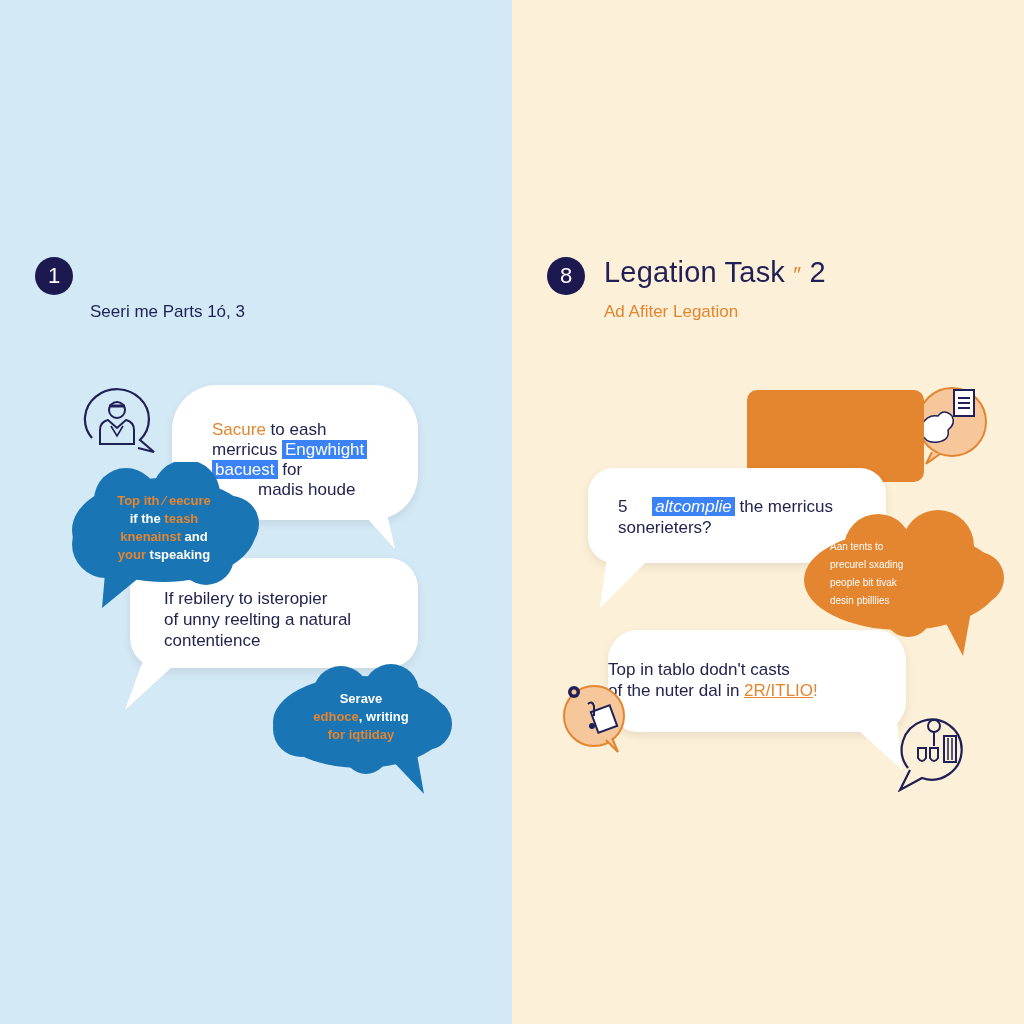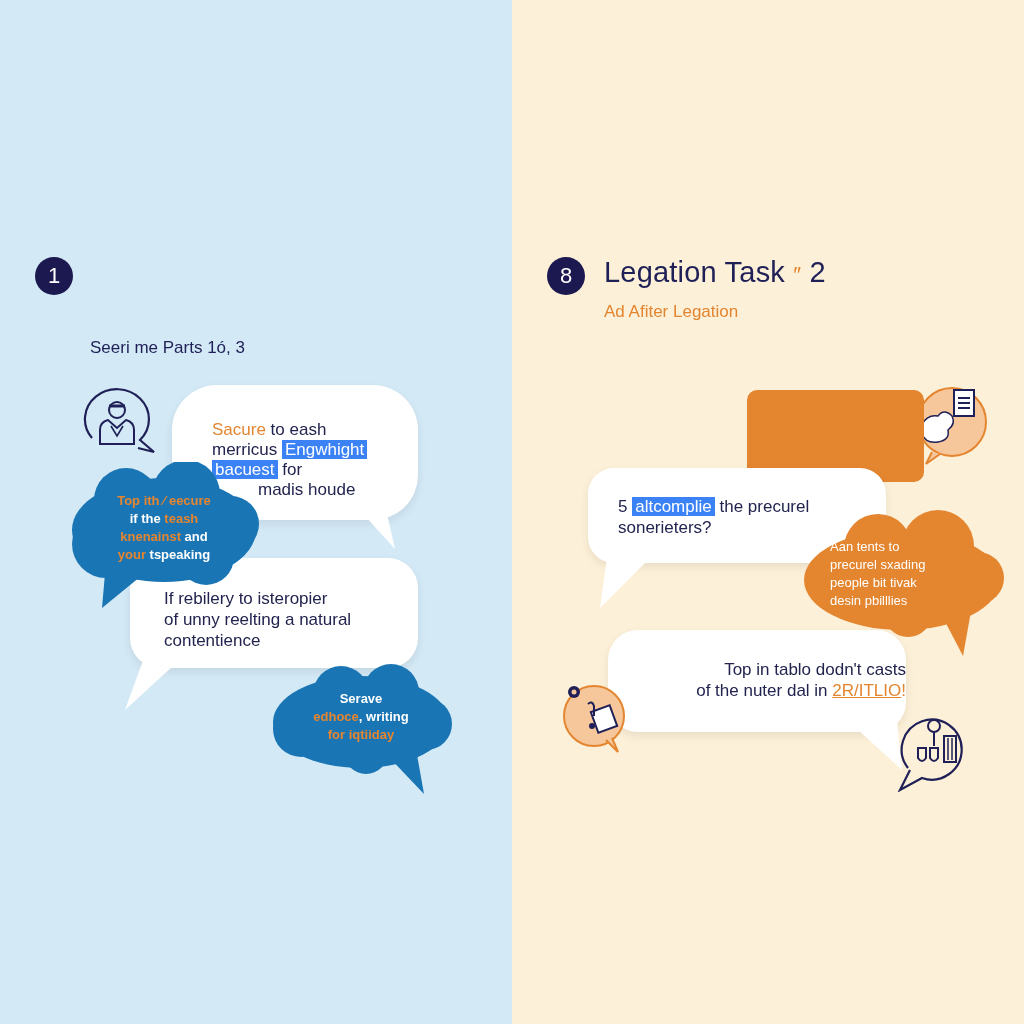--- a/index.html
+++ b/index.html
@@ -18,21 +18,21 @@
   .hl{background:#3b82f6;color:#fff;padding:0 3px;}
   .cloud-text{position:absolute;font-size:13px;line-height:18px;font-weight:bold;text-align:center;white-space:nowrap;}
   .ul{color:#e4852f;text-decoration:underline;margin-top:33px;}
 </style>
 </head>
 <body>
 
 <div class="panel left">
 
   <div class="abs badge" style="left:35px;top:257px;">1</div>
-  <div class="abs sub navy" style="left:90px;top:302px;margin-top:36px;">Seeri me Parts 1ó, 3</div>
+  <div class="abs sub navy" style="left:90px;top:302px;">Seeri me Parts 1ó, 3</div>
 
   <svg class="abs" style="left:82px;top:388px;" width="80" height="70" viewBox="0 0 80 70">
     <path d="M10 50 A32 30 0 1 1 58 52 L72 64 L56 60" fill="none" stroke="#1f2057" stroke-width="2.2"></path>
     <circle cx="35" cy="22" r="8" fill="none" stroke="#1f2057" stroke-width="2"></circle>
     <path d="M27 18 h16" stroke="#1f2057" stroke-width="3"></path>
     <path d="M18 56 v-14 q0-8 8-10 l9 8 l9-8 q8 2 8 10 v14 z" fill="none" stroke="#1f2057" stroke-width="2"></path>
     <path d="M29 38 l6 10 l6-10" fill="none" stroke="#1f2057" stroke-width="1.6"></path>
   </svg>
 
   <div class="bubble" style="left:172px;top:385px;width:246px;height:135px;border-radius:45px;"></div>
@@ -110,47 +110,47 @@
     <path d="M46 14 h12 M46 19 h12 M46 24 h12" stroke="#1f2057" stroke-width="2"></path>
   </svg>
 
   <div class="abs" style="left:235px;top:390px;width:177px;height:92px;background:#e4852f;border-radius:10px;"></div>
 
   <div class="bubble" style="left:76px;top:468px;width:298px;height:95px;border-radius:26px;"></div>
   <svg class="abs" style="left:86px;top:550px;" width="70" height="62">
       <path d="M10 0 L2 58 L60 0 Z" fill="#fff"></path>
     </svg>
   <div class="btext" style="left:106px;top:496px;line-height:21px;">
-    <div><span>5 </span><span class="hl" style="">altcomplie</span><span> the precurel</span></div>
+    <div><span>5 </span><span class="hl" style="font-style:italic;margin-left:20px;">altcomplie</span><span> the merricus</span></div>
     <div>sonerieters?</div>
   </div>
 
   <svg class="abs" style="left:286px;top:508px;" width="208" height="150" viewBox="0 0 208 150">
     <g fill="#e4852f">
       <ellipse cx="104" cy="72" rx="98" ry="50"></ellipse>
       <circle cx="80" cy="40" r="34"></circle>
       <circle cx="140" cy="38" r="36"></circle>
       <circle cx="180" cy="70" r="26"></circle>
       <circle cx="40" cy="75" r="30"></circle>
       <circle cx="110" cy="105" r="24"></circle>
       <path d="M140 100 L165 148 L175 92 Z"></path>
     </g>
   </svg>
-  <div class="cloud-text" style="left:318px;top:538px;width:150px;color:#fff;text-align:left;font-weight:normal;font-size:13px;">
+  <div class="cloud-text" style="left:318px;top:538px;width:150px;color:#fff;text-align:left;font-weight:normal;font-size:10px;">
     <div>Aan tents to</div>
     <div>precurel sxading</div>
     <div>people bit tivak</div>
     <div>desin pbilllies</div>
   </div>
 
   <div class="bubble" style="left:96px;top:630px;width:298px;height:102px;border-radius:30px;"></div>
   <svg class="abs" style="left:335px;top:720px;" width="70" height="55">
       <path d="M0 0 L55 50 L50 0 Z" fill="#fff"></path>
     </svg>
-  <div class="btext" style="left:96px;top:659px;width:298px;text-align:right;line-height:21px;">
+  <div class="btext" style="left:96px;top:659px;width:298px;text-align:left;line-height:21px;">
     <div>Top in tablo dodn't casts</div>
     <div><span>of the nuter dal in </span><span class="ul">2R/ITLIO</span><span class="orange">!</span></div>
   </div>
 
   <svg class="abs" style="left:48px;top:678px;" width="70" height="80" viewBox="0 0 70 80">
     <circle cx="34" cy="38" r="30" fill="#f6c79b" stroke="#e4852f" stroke-width="2"></circle>
     <path d="M46 62 L58 74 L52 60" fill="#f6c79b" stroke="#e4852f" stroke-width="2"></path>
     <circle cx="14" cy="14" r="6" fill="#1f2057"></circle>
     <circle cx="14" cy="14" r="2.5" fill="#f6c79b"></circle>
     <rect x="34" y="30" width="20" height="22" fill="#fff" stroke="#1f2057" stroke-width="2" transform="rotate(-20 44 41)"></rect>

